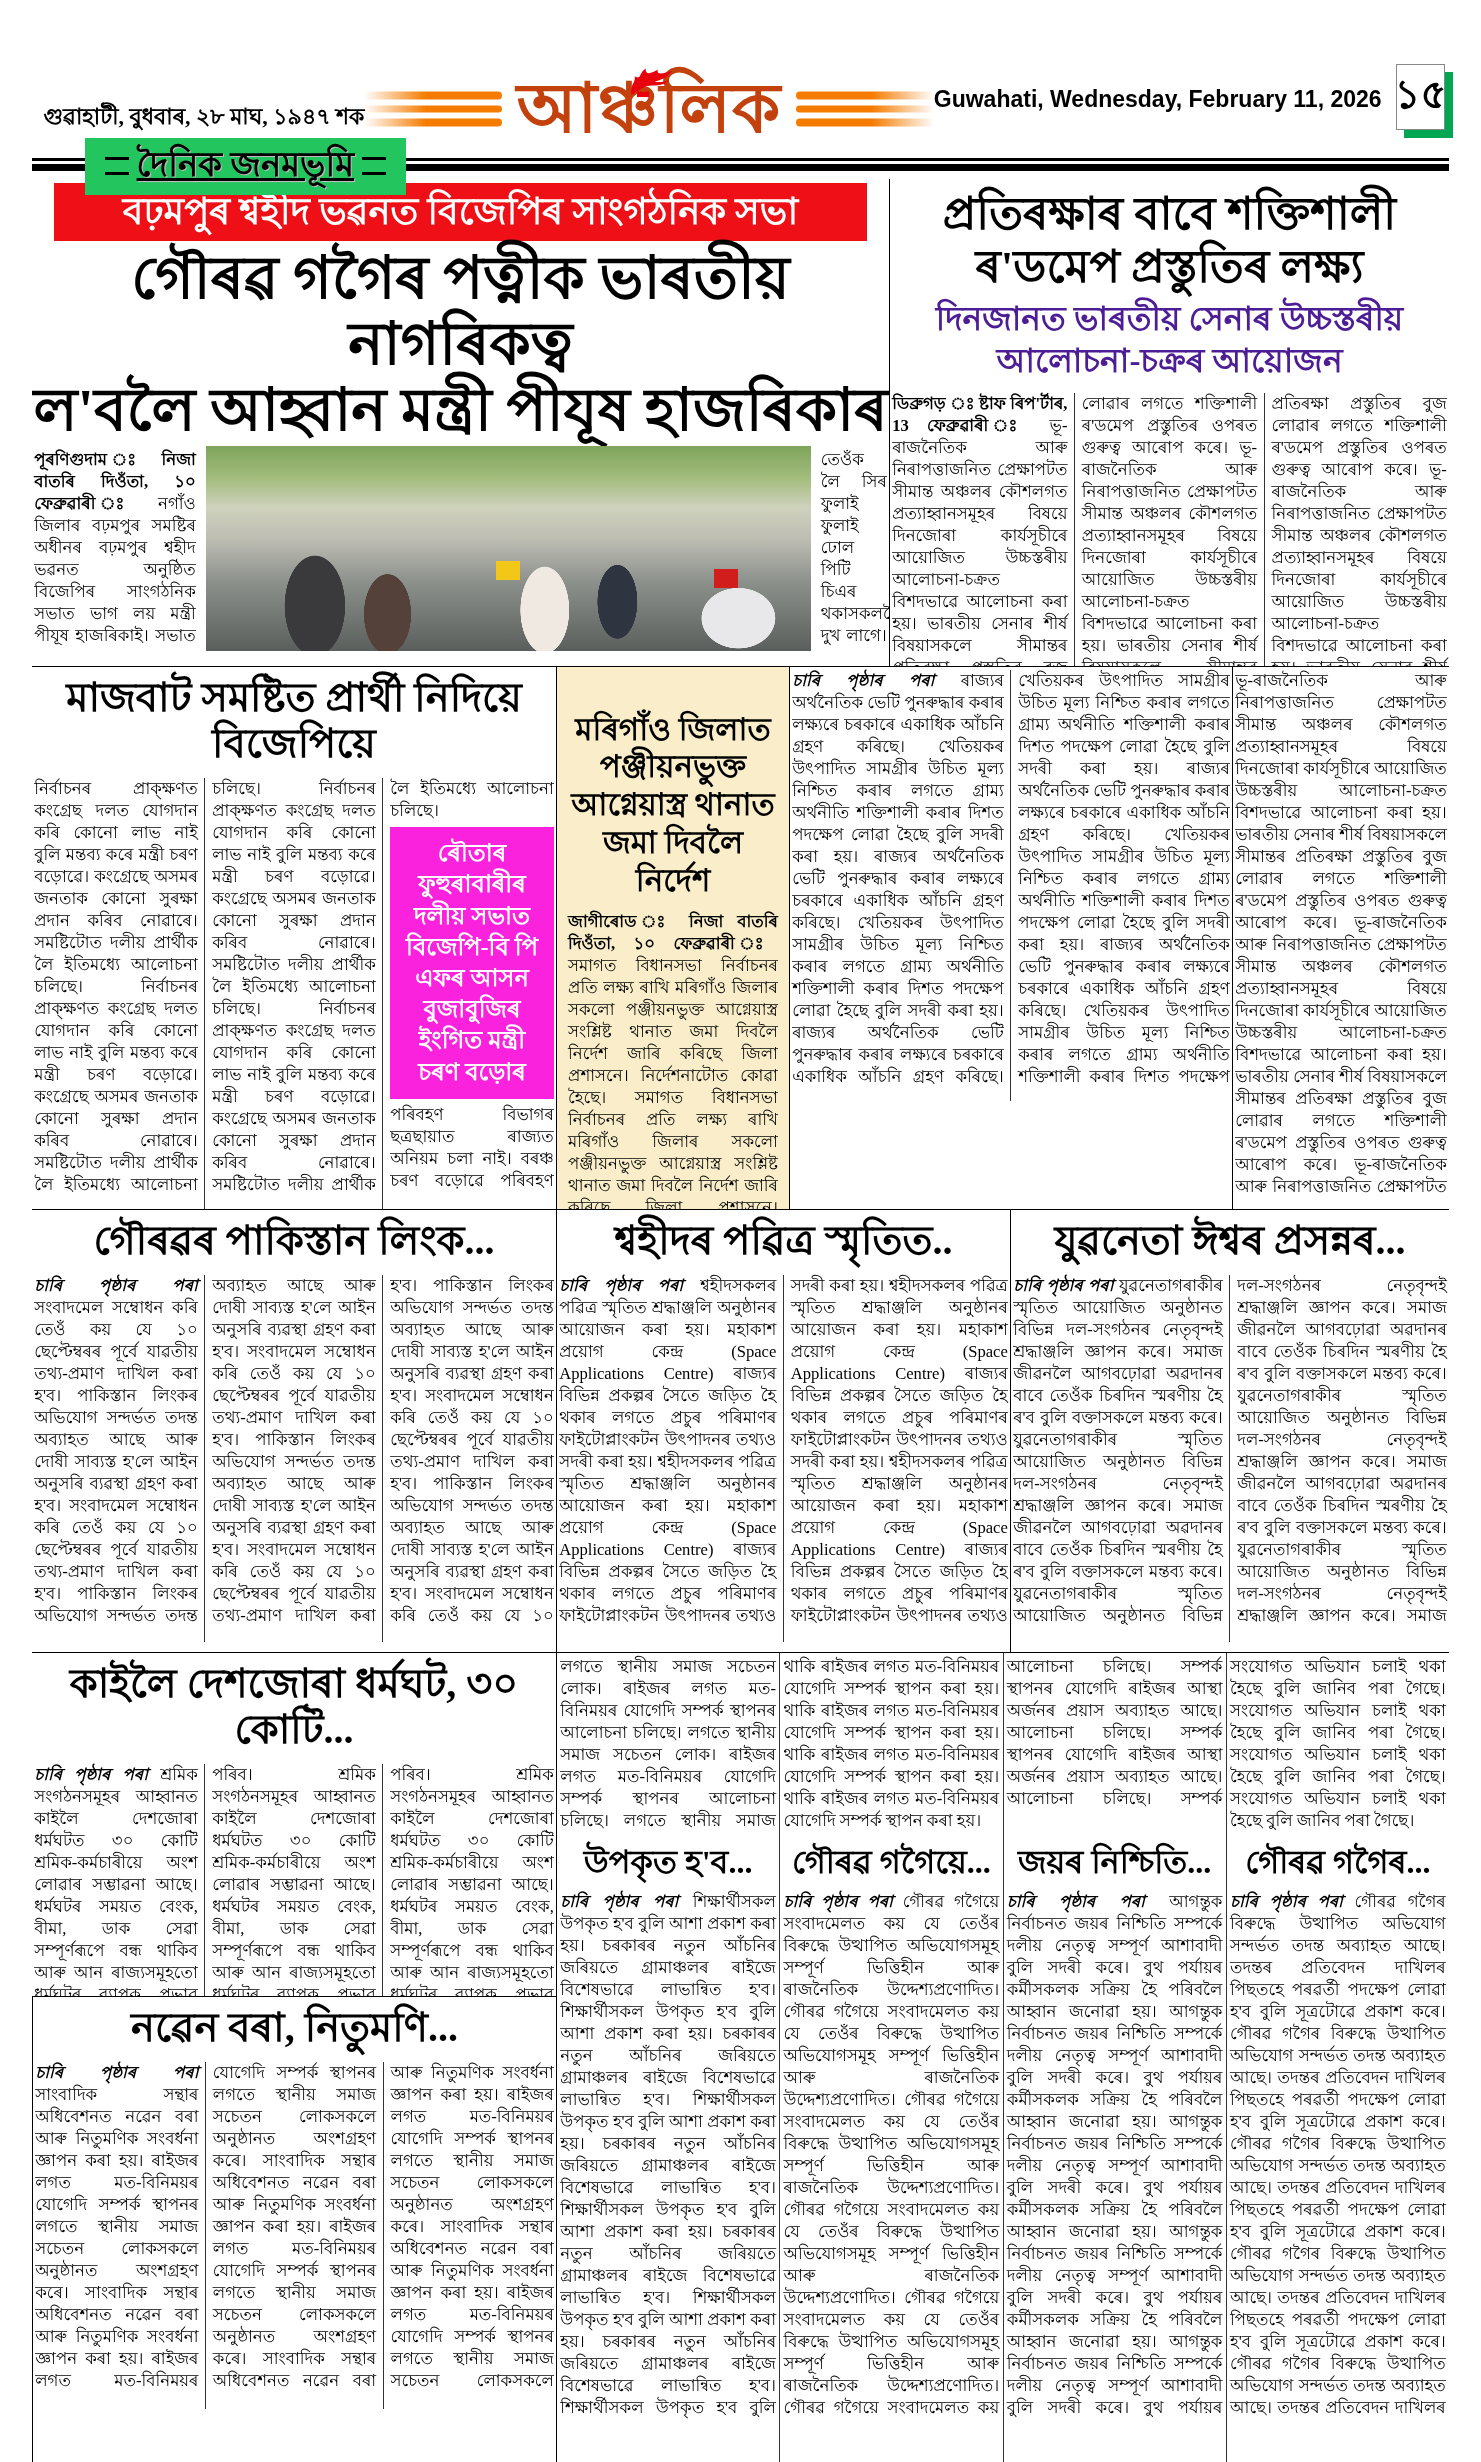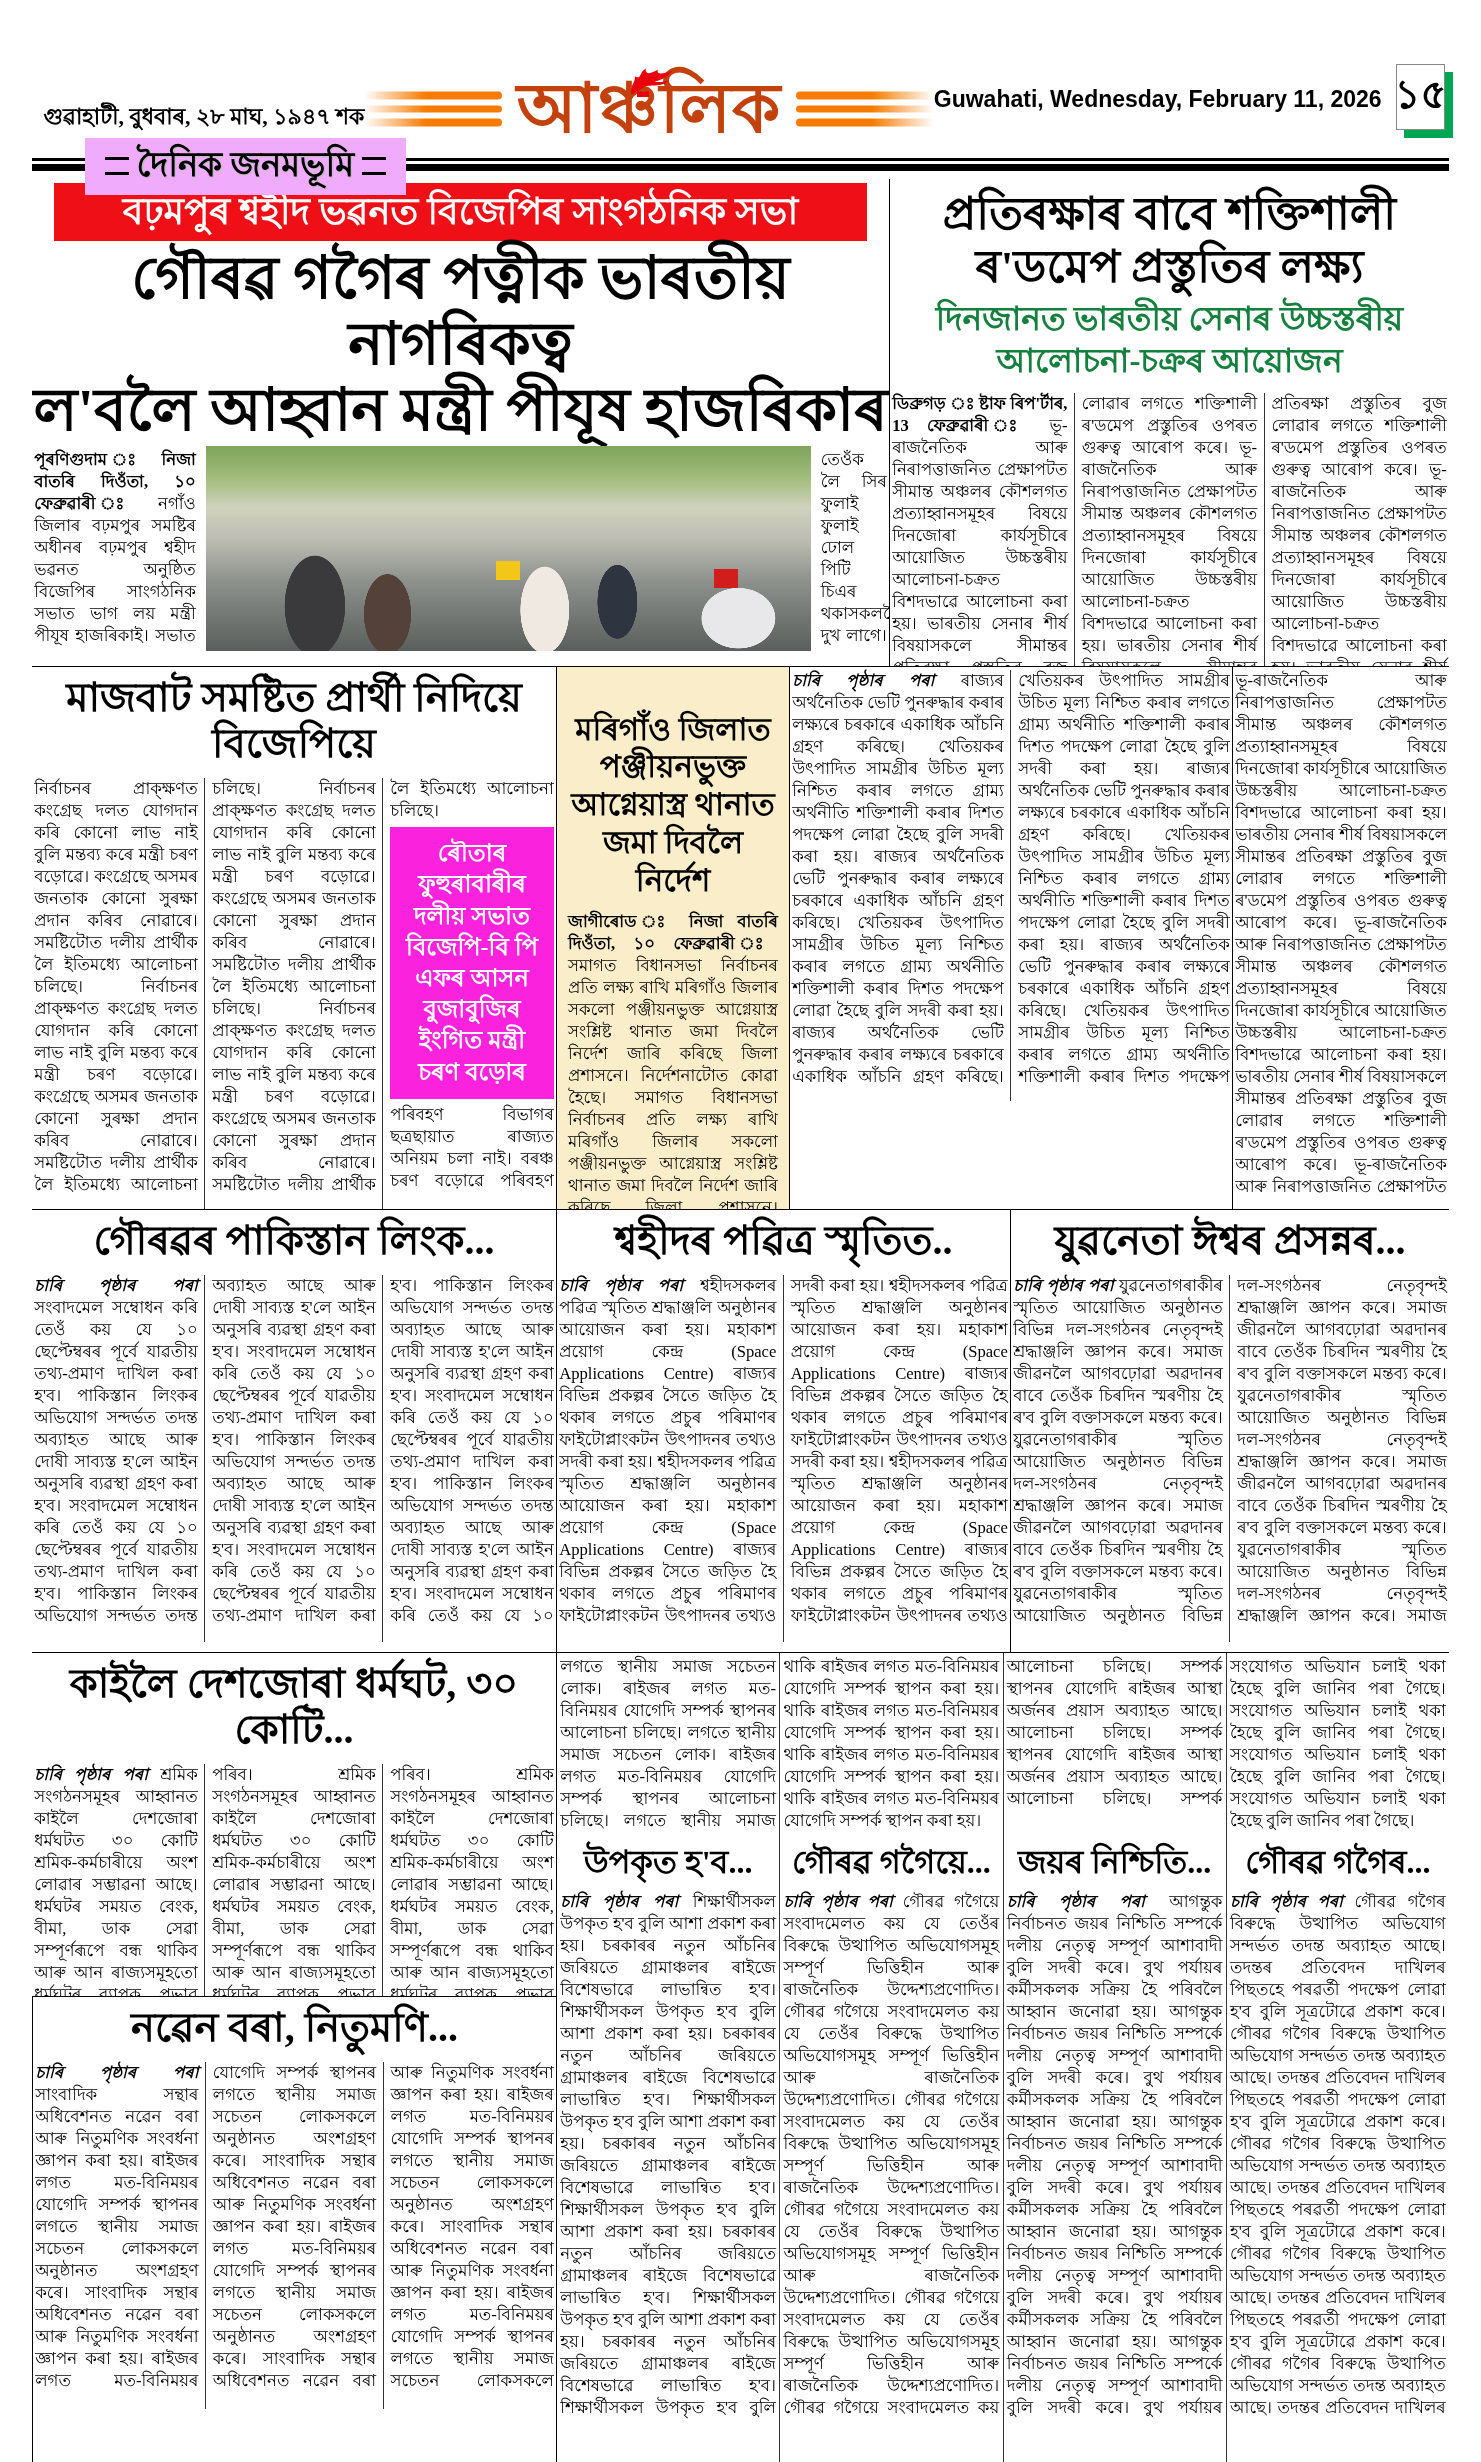--- a/index.html
+++ b/index.html
@@ -23,22 +23,22 @@
   .en-date { font-family:"Liberation Sans","DejaVu Sans",sans-serif; font-size:23px; font-weight:bold; white-space:nowrap; }
   .pageno { position:relative; width:53px; height:71px; }
   .pageno .shadow { position:absolute; left:7.8px; top:7.8px; width:49px; height:66px; }
   .pageno .face { position:absolute; left:0; top:0; width:49px; height:66px; background:#fff;
                   border:1.7px solid #888; display:flex; align-items:center; justify-content:center;
                   font-size:40px; font-weight:bold; }
   .rule-wrap { position:relative; margin-top:7.8px; height:33px; }
   .dbl-rule { position:absolute; left:0; right:0; top:12px; }
   .dbl-rule .t { height:2.8px; background:#000; margin-bottom:3.9px; }
   .dbl-rule .b { height:6.6px; background:#000; }
-  .paper-logo { position:absolute; left:53px; top:-7.8px; background:#f0abfc; padding:0 12px;
-                font-size:34px; font-weight:bold; white-space:nowrap; text-shadow:1.1px 1.1px 0 #bbb; }
+  .paper-logo { position:absolute; left:53px; top:-7.8px; background:#22c55e; padding:0 12px;
+                font-size:34px; font-weight:bold; white-space:nowrap; text-shadow:1.1px 1.1px 0 #bbb;text-decoration:underline; }
   .paper-logo::before, .paper-logo::after { content:""; display:inline-block; width:24px; height:12px;
                 border-top:3.9px solid #000; border-bottom:3.9px solid #000; margin:0 7.8px 4.4px 7.8px; vertical-align:middle; }
   
   .band { display:flex; border-top:1.1px solid #000; }
   .band:first-of-type { border-top:none; }
   .art { overflow:hidden; }
   .art + .art { border-left:1.1px solid #000; }
   .kicker { color:#fff; font-weight:bold; font-size:37px; text-align:center; padding:7.8px 5.5px; margin:4.4px 22px 3.3px 22px; line-height:1.15; }
   .headline-xl { font-size:59px; font-weight:bold; text-align:center; line-height:1.12; }
   .headline-lg { font-size:45px; font-weight:bold; text-align:center; line-height:1.18; padding:8.9px 4.4px 2.2px; }
@@ -167,21 +167,21 @@
         </div>
         <div class="body-txt single" id="lead-colr">
           <span>তেওঁক লৈ সিৰ ফুলাই ফুলাই ঢোল পিটি চিএৰ থকাসকললৈ দুখ লাগে। উল্লেখযোগ্য যে বিজেপিৰ কৰ্মকৰ্তাসকল উপস্থিত থকা সভাখনত পৰ্যবেক্ষক হিচাপে ছত্তিশগড়ৰ বিদ্যুৎ মন্ত্ৰী এম চৌধুৰী উপস্থিত থাকে। তেওঁক লৈ সিৰ ফুলাই ফুলাই ঢোল পিটি চিএৰ থকাসকললৈ দুখ লাগে। উল্লেখযোগ্য যে বিজেপিৰ কৰ্মকৰ্তাসকল উপস্থিত থকা সভাখনত পৰ্যবেক্ষক হিচাপে ছত্তিশগড়ৰ বিদ্যুৎ মন্ত্ৰী এম চৌধুৰী উপস্থিত থাকে। তেওঁক লৈ সিৰ ফুলাই ফুলাই ঢোল পিটি চিএৰ থকাসকললৈ দুখ লাগে। উল্লেখযোগ্য যে বিজেপিৰ কৰ্মকৰ্তাসকল উপস্থিত থকা সভাখনত পৰ্যবেক্ষক হিচাপে ছত্তিশগড়ৰ বিদ্যুৎ মন্ত্ৰী এম চৌধুৰী উপস্থিত থাকে।</span>
         </div>
       </div>
 
     </div>
 
     <div class="art" id="defense-art">
       <div class="headline-lg">প্ৰতিৰক্ষাৰ বাবে শক্তিশালী ৰ'ডমেপ প্ৰস্তুতিৰ লক্ষ্য</div>
-      <div class="subhead-mag" style="color:#15803d">দিনজানত ভাৰতীয় সেনাৰ উচ্চস্তৰীয় আলোচনা-চক্ৰৰ আয়োজন</div>
+      <div class="subhead-mag" style="color:#4c1d95">দিনজানত ভাৰতীয় সেনাৰ উচ্চস্তৰীয় আলোচনা-চক্ৰৰ আয়োজন</div>
       <div class="body-txt" id="defense-body" style="column-count:3">
         <b class="dl">ডিব্ৰুগড় ঃ ষ্টাফ ৰিপ'ৰ্টাৰ, 13 ফেব্ৰুৱাৰী ঃ</b>
         <span>ভূ-ৰাজনৈতিক আৰু নিৰাপত্তাজনিত প্ৰেক্ষাপটত সীমান্ত অঞ্চলৰ কৌশলগত প্ৰত্যাহ্বানসমূহৰ বিষয়ে দিনজোৰা কাৰ্যসূচীৰে আয়োজিত উচ্চস্তৰীয় আলোচনা-চক্ৰত বিশদভাৱে আলোচনা কৰা হয়। ভাৰতীয় সেনাৰ শীৰ্ষ বিষয়াসকলে সীমান্তৰ প্ৰতিৰক্ষা প্ৰস্তুতিৰ বুজ লোৱাৰ লগতে শক্তিশালী ৰ'ডমেপ প্ৰস্তুতিৰ ওপৰত গুৰুত্ব আৰোপ কৰে। ভূ-ৰাজনৈতিক আৰু নিৰাপত্তাজনিত প্ৰেক্ষাপটত সীমান্ত অঞ্চলৰ কৌশলগত প্ৰত্যাহ্বানসমূহৰ বিষয়ে দিনজোৰা কাৰ্যসূচীৰে আয়োজিত উচ্চস্তৰীয় আলোচনা-চক্ৰত বিশদভাৱে আলোচনা কৰা হয়। ভাৰতীয় সেনাৰ শীৰ্ষ বিষয়াসকলে সীমান্তৰ প্ৰতিৰক্ষা প্ৰস্তুতিৰ বুজ লোৱাৰ লগতে শক্তিশালী ৰ'ডমেপ প্ৰস্তুতিৰ ওপৰত গুৰুত্ব আৰোপ কৰে। ভূ-ৰাজনৈতিক আৰু নিৰাপত্তাজনিত প্ৰেক্ষাপটত সীমান্ত অঞ্চলৰ কৌশলগত প্ৰত্যাহ্বানসমূহৰ বিষয়ে দিনজোৰা কাৰ্যসূচীৰে আয়োজিত উচ্চস্তৰীয় আলোচনা-চক্ৰত বিশদভাৱে আলোচনা কৰা হয়। ভাৰতীয় সেনাৰ শীৰ্ষ বিষয়াসকলে সীমান্তৰ প্ৰতিৰক্ষা প্ৰস্তুতিৰ বুজ লোৱাৰ লগতে শক্তিশালী ৰ'ডমেপ প্ৰস্তুতিৰ ওপৰত গুৰুত্ব আৰোপ কৰে। ভূ-ৰাজনৈতিক আৰু নিৰাপত্তাজনিত প্ৰেক্ষাপটত সীমান্ত অঞ্চলৰ কৌশলগত প্ৰত্যাহ্বানসমূহৰ বিষয়ে দিনজোৰা কাৰ্যসূচীৰে আয়োজিত উচ্চস্তৰীয় আলোচনা-চক্ৰত বিশদভাৱে আলোচনা কৰা হয়। ভাৰতীয় সেনাৰ শীৰ্ষ বিষয়াসকলে সীমান্তৰ প্ৰতিৰক্ষা প্ৰস্তুতিৰ বুজ লোৱাৰ লগতে শক্তিশালী ৰ'ডমেপ প্ৰস্তুতিৰ ওপৰত গুৰুত্ব আৰোপ কৰে। ভূ-ৰাজনৈতিক আৰু নিৰাপত্তাজনিত প্ৰেক্ষাপটত সীমান্ত অঞ্চলৰ কৌশলগত প্ৰত্যাহ্বানসমূহৰ বিষয়ে দিনজোৰা কাৰ্যসূচীৰে আয়োজিত উচ্চস্তৰীয় আলোচনা-চক্ৰত বিশদভাৱে আলোচনা কৰা হয়। ভাৰতীয় সেনাৰ শীৰ্ষ বিষয়াসকলে সীমান্তৰ প্ৰতিৰক্ষা প্ৰস্তুতিৰ বুজ লোৱাৰ লগতে শক্তিশালী ৰ'ডমেপ প্ৰস্তুতিৰ ওপৰত গুৰুত্ব আৰোপ কৰে। ভূ-ৰাজনৈতিক আৰু নিৰাপত্তাজনিত প্ৰেক্ষাপটত সীমান্ত অঞ্চলৰ কৌশলগত প্ৰত্যাহ্বানসমূহৰ বিষয়ে দিনজোৰা কাৰ্যসূচীৰে আয়োজিত উচ্চস্তৰীয় আলোচনা-চক্ৰত বিশদভাৱে আলোচনা কৰা হয়। ভাৰতীয় সেনাৰ শীৰ্ষ বিষয়াসকলে সীমান্তৰ প্ৰতিৰক্ষা প্ৰস্তুতিৰ বুজ লোৱাৰ লগতে শক্তিশালী ৰ'ডমেপ প্ৰস্তুতিৰ ওপৰত গুৰুত্ব আৰোপ কৰে।</span>
       </div>
     </div>
   </div>
 
   <div class="band" id="band2">
     <div class="art" id="majbat-art">
       <div class="headline-md">মাজবাট সমষ্টিত প্ৰাৰ্থী নিদিয়ে বিজেপিয়ে</div>

